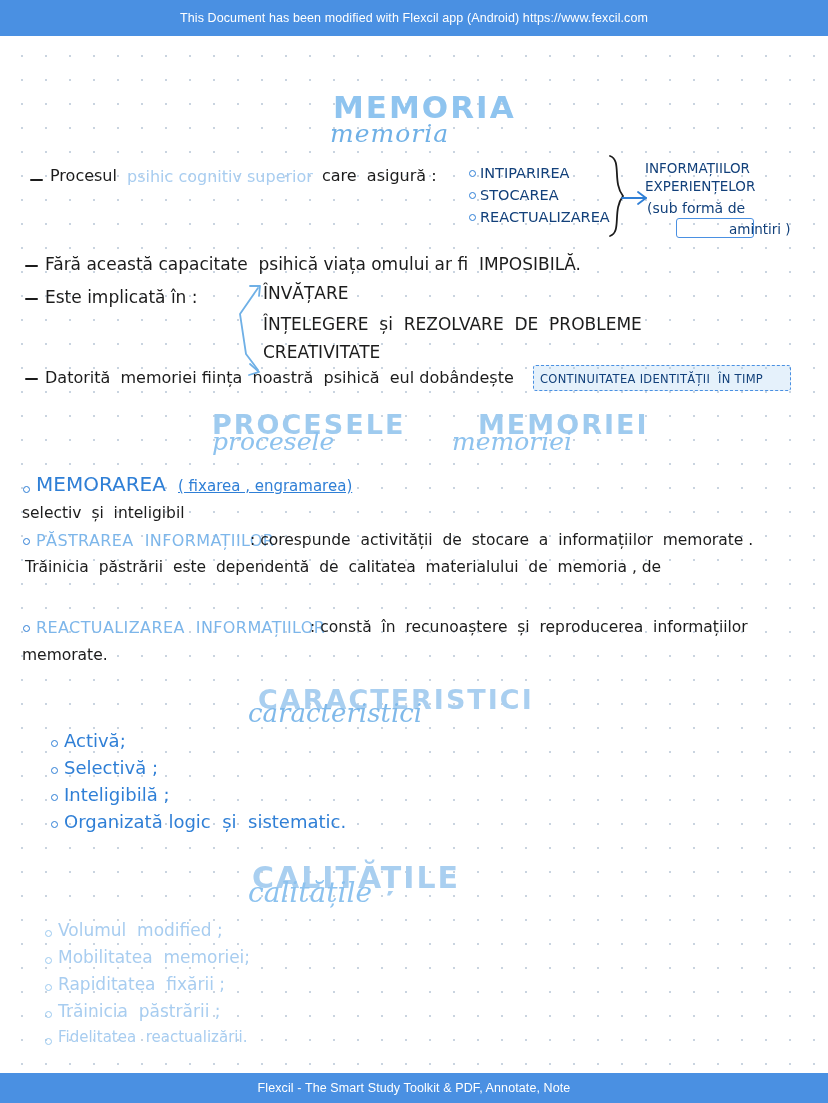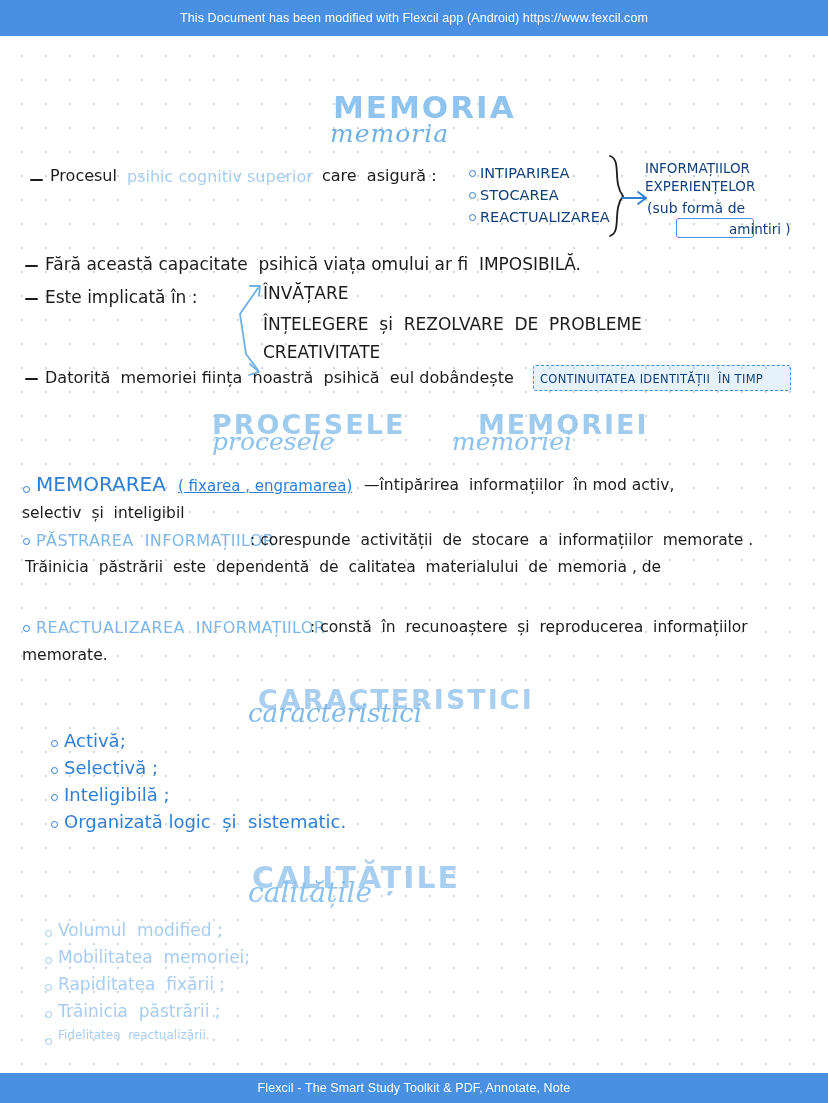--- a/index.html
+++ b/index.html
@@ -178,21 +178,20 @@
   <div class="hw ink-dark" style="left:540px; top:336px; font-size:11.5px; letter-spacing:0.3px;">CONTINUITATEA IDENTITĂȚII  ÎN TIMP</div>
 
   <div class="title title-sub" style="left:212px; top:373px;">PROCESELE</div>
   <div class="title title-sub" style="left:478px; top:373px;">MEMORIEI</div>
   <div class="title-script thin" style="left:212px; top:391px; font-size:25px;">procesele</div>
   <div class="title-script thin" style="left:452px; top:391px; font-size:25px;">memoriei</div>
 
   <div class="bullet-o" style="left:23px; top:450px;"></div>
   <div class="hw ink-blue" style="left:36px; top:436px; font-size:20px;">MEMORAREA</div>
   <div class="hw ink-blue" style="left:178px; top:441px; font-size:15px;text-decoration:underline;">( fixarea , engramarea)</div>
-  <div class="hw ink-black" style="left:364px; top:440px; font-size:15.5px;">—întipărirea  informațiilor  în mod activ,</div>
   <div class="hw ink-black" style="left:22px; top:468px; font-size:15.5px;">selectiv  și  inteligibil</div>
 
   <div class="bullet-o" style="left:23px; top:502px;"></div>
   <div class="hw ink-lblue" style="left:36px; top:495px; font-size:16px; letter-spacing:0.4px;">PĂSTRAREA  INFORMAȚIILOR</div>
   <div class="hw ink-black" style="left:233px; top:495px; font-size:15.5px;margin-left:17px;">: corespunde  activității  de  stocare  a  informațiilor  memorate .</div>
   <div class="hw ink-black" style="left:25px; top:522px; font-size:15.5px;">Trăinicia  păstrării  este  dependentă  de  calitatea  materialului  de  memoria , de</div>
 
   <div class="bullet-o" style="left:23px; top:589px;"></div>
   <div class="hw ink-lblue" style="left:36px; top:582px; font-size:16px; letter-spacing:0.4px;">REACTUALIZAREA  INFORMAȚIILOR</div>
   <div class="hw ink-black" style="left:310px; top:582px; font-size:15.5px;">: constă  în  recunoaștere  și  reproducerea  informațiilor</div>
@@ -215,19 +214,19 @@
 
   <div class="bullet-o pale" style="left:45px; top:894px;"></div>
   <div class="hw ink-pale" style="left:58px; top:884px; font-size:17px;">Volumul  modified ;</div>
   <div class="bullet-o pale" style="left:45px; top:921px;"></div>
   <div class="hw ink-pale" style="left:58px; top:911px; font-size:17px;">Mobilitatea  memoriei;</div>
   <div class="bullet-o pale" style="left:45px; top:948px;"></div>
   <div class="hw ink-pale" style="left:58px; top:938px; font-size:17px;">Rapiditatea  fixării ;</div>
   <div class="bullet-o pale" style="left:45px; top:975px;"></div>
   <div class="hw ink-pale" style="left:58px; top:965px; font-size:17px;">Trăinicia  păstrării ;</div>
   <div class="bullet-o pale" style="left:45px; top:1002px;"></div>
-  <div class="hw ink-pale" style="left:58px; top:992px; font-size:12px;">Fidelitatea  reactualizării.</div>
+  <div class="hw ink-pale" style="left:58px; top:992px; font-size:15px;">Fidelitatea  reactualizării.</div>
 
 </div>
 
 <div class="banner banner-bottom">
   <span>Flexcil - The Smart Study Toolkit &amp; PDF, Annotate, Note</span>
 </div>
 
 </body></html>

